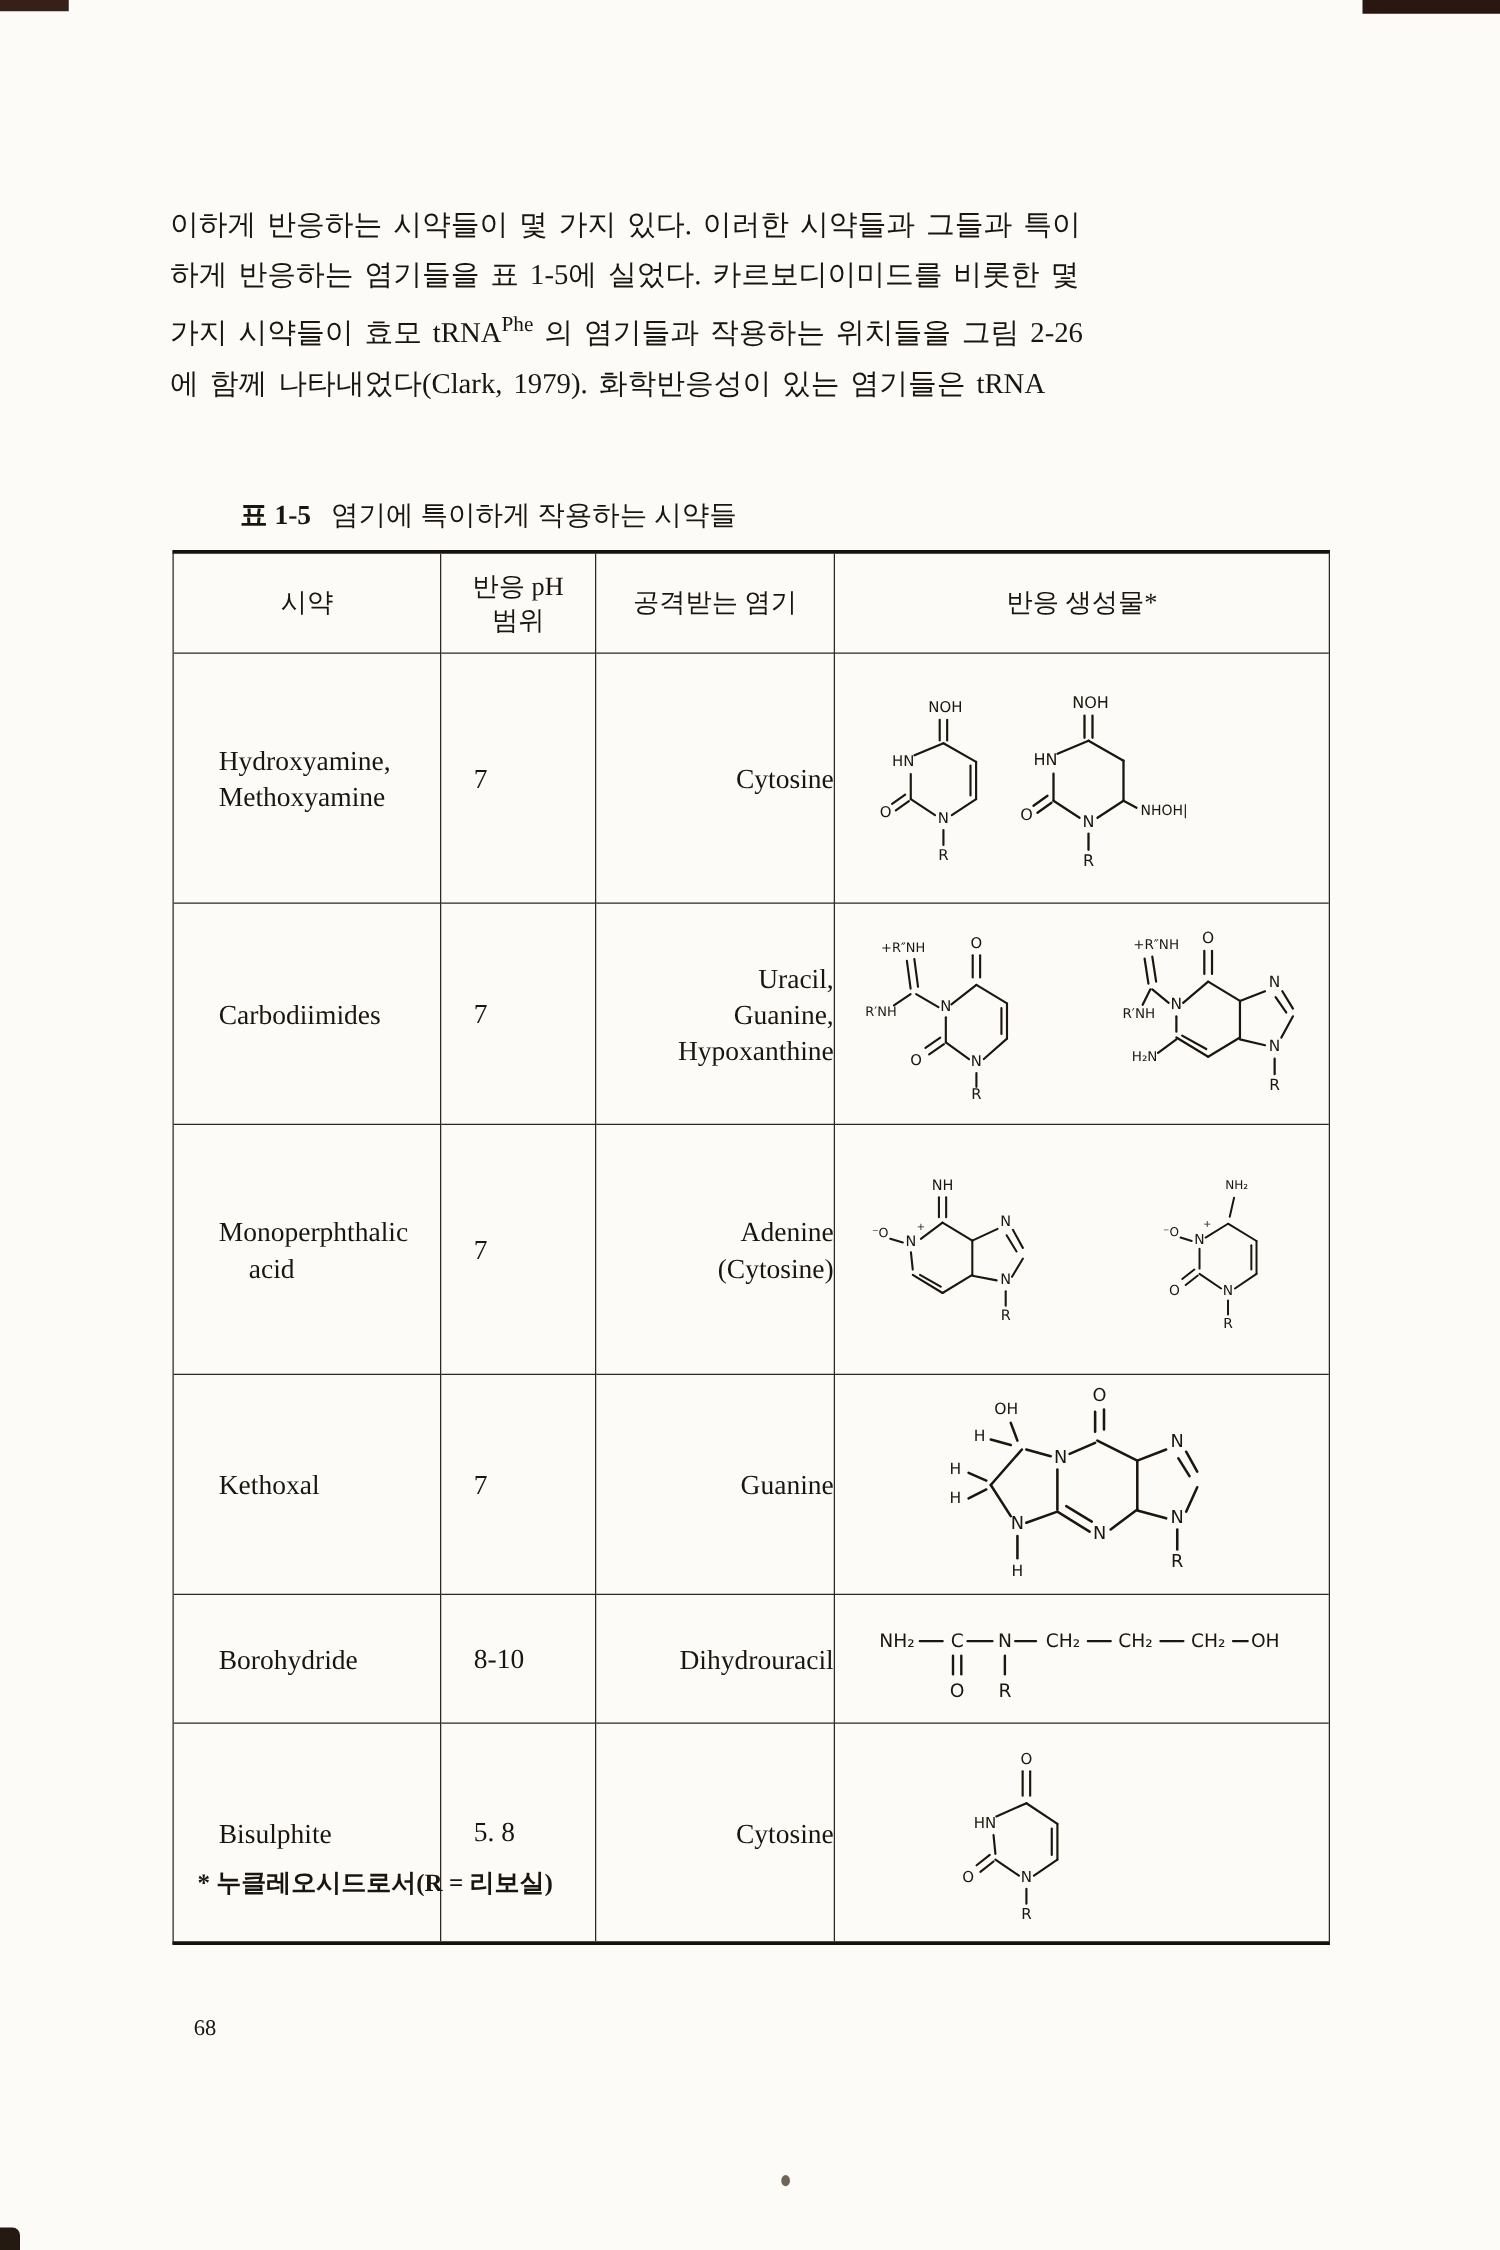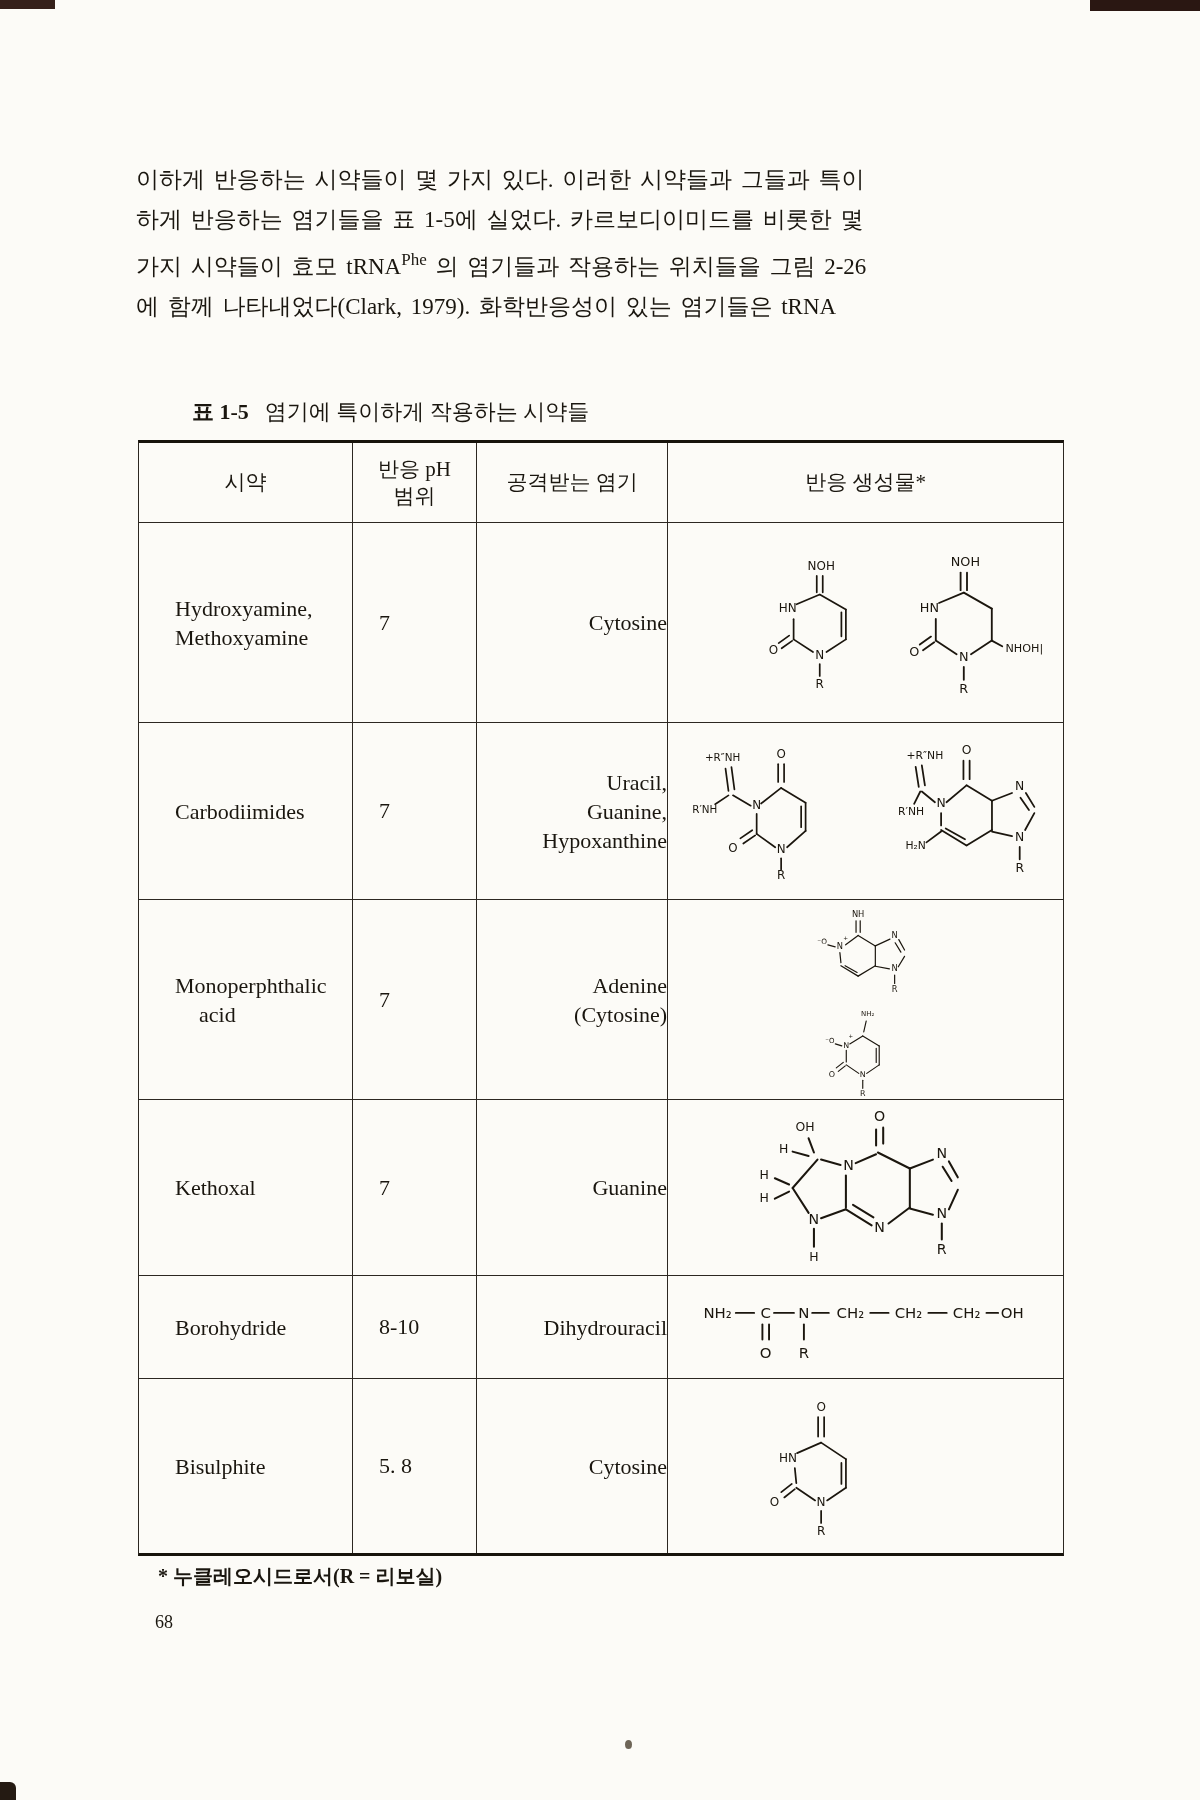--- a/index.html
+++ b/index.html
@@ -33,33 +33,33 @@
     font-size:22px;
   }
   .cell.lastcol{border-right:none;}
   .cell.lastrow{border-bottom:none;}
   .hdr{align-items:center;text-align:center;font-size:21px;line-height:27px;}
   .col-reagent{padding-left:36px;line-height:29px;}
   .col-reagent .indent{padding-left:24px;}
   .col-ph{padding-left:26px;}
   .col-base{padding-left:21px;line-height:29px;text-align:right;}
   .col-prod{flex-direction:row;align-items:center;}
-  .prod-r1{justify-content:flex-end;padding-left:30px;padding-right:20px;gap:28px;}
+  .prod-r1{justify-content:flex-start;padding-left:30px;padding-right:20px;}
   .prod-r2{justify-content:space-between;padding-left:16px;padding-right:14px;}
-  .prod-r3{justify-content:space-between;padding-left:16px;padding-right:26px;flex-direction:column;}
+  .prod-r3{justify-content:space-between;padding-left:16px;padding-right:26px;}
   .prod-r4{justify-content:flex-start;padding-left:82px;}
   .prod-r5{justify-content:flex-start;padding-left:28px;}
   .prod-r6{justify-content:center;padding-right:92px;}
   .st path{stroke:#1b160e;stroke-width:2.3;fill:none;stroke-linecap:round;}
   .st text{fill:#1b160e;font-family:"DejaVu Sans","Liberation Sans",sans-serif;font-size:16px;text-anchor:middle;}
   .st text.sm{font-size:14px;}
   .st text.xs{font-size:11px;}
   .st text.start{text-anchor:start;}
   .st-e text{font-size:18px;}
-  .footnote{position:absolute;left:158px;top:1563px;font-size:20px;font-weight:600;}
+  .footnote{position:absolute;left:158px;top:1493px;font-size:20px;font-weight:600;}
   .pageno{position:absolute;left:155px;top:1612px;font-size:18px;text-align:right;}
   .art{position:absolute;}
   .art-tl{left:0;top:0;width:55px;height:9px;background:#35201a;}
   .art-tr{left:1090px;top:0;width:110px;height:11px;background:#2a1712;}
   .art-bl{left:0;top:1782px;width:16px;height:18px;background:#241a12;border-radius:0 6px 0 0;}
   .art-dot{left:625px;top:1740px;width:7px;height:9px;background:#6e6557;border-radius:50%;}
 </style>
 </head>
 <body>
 

